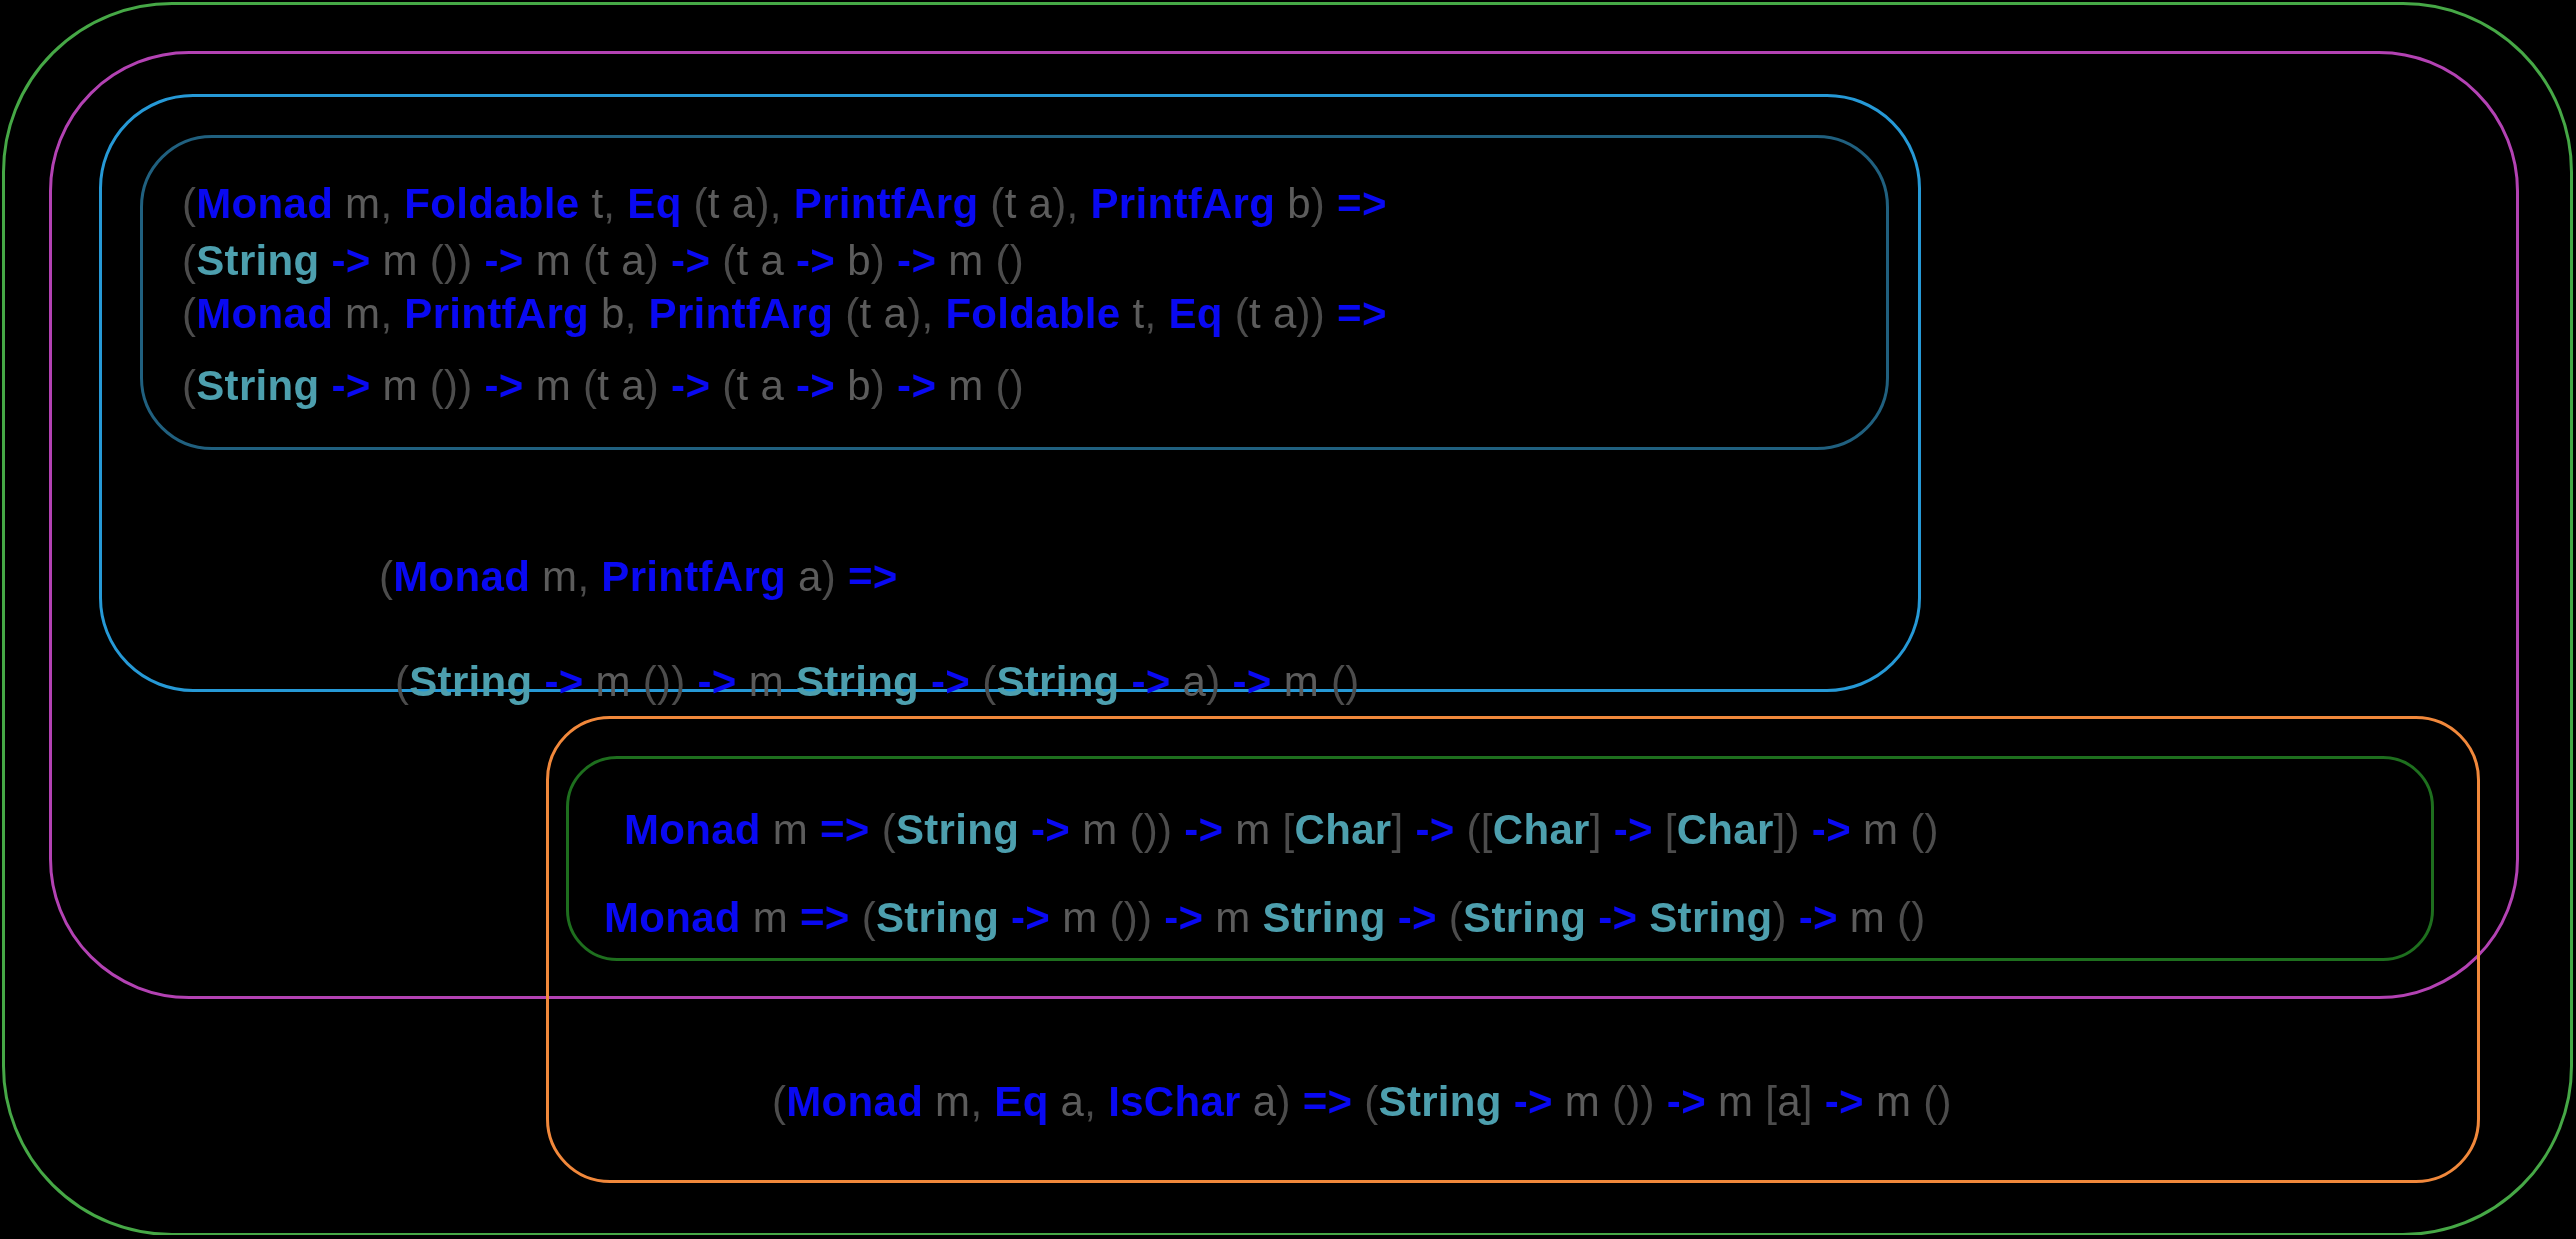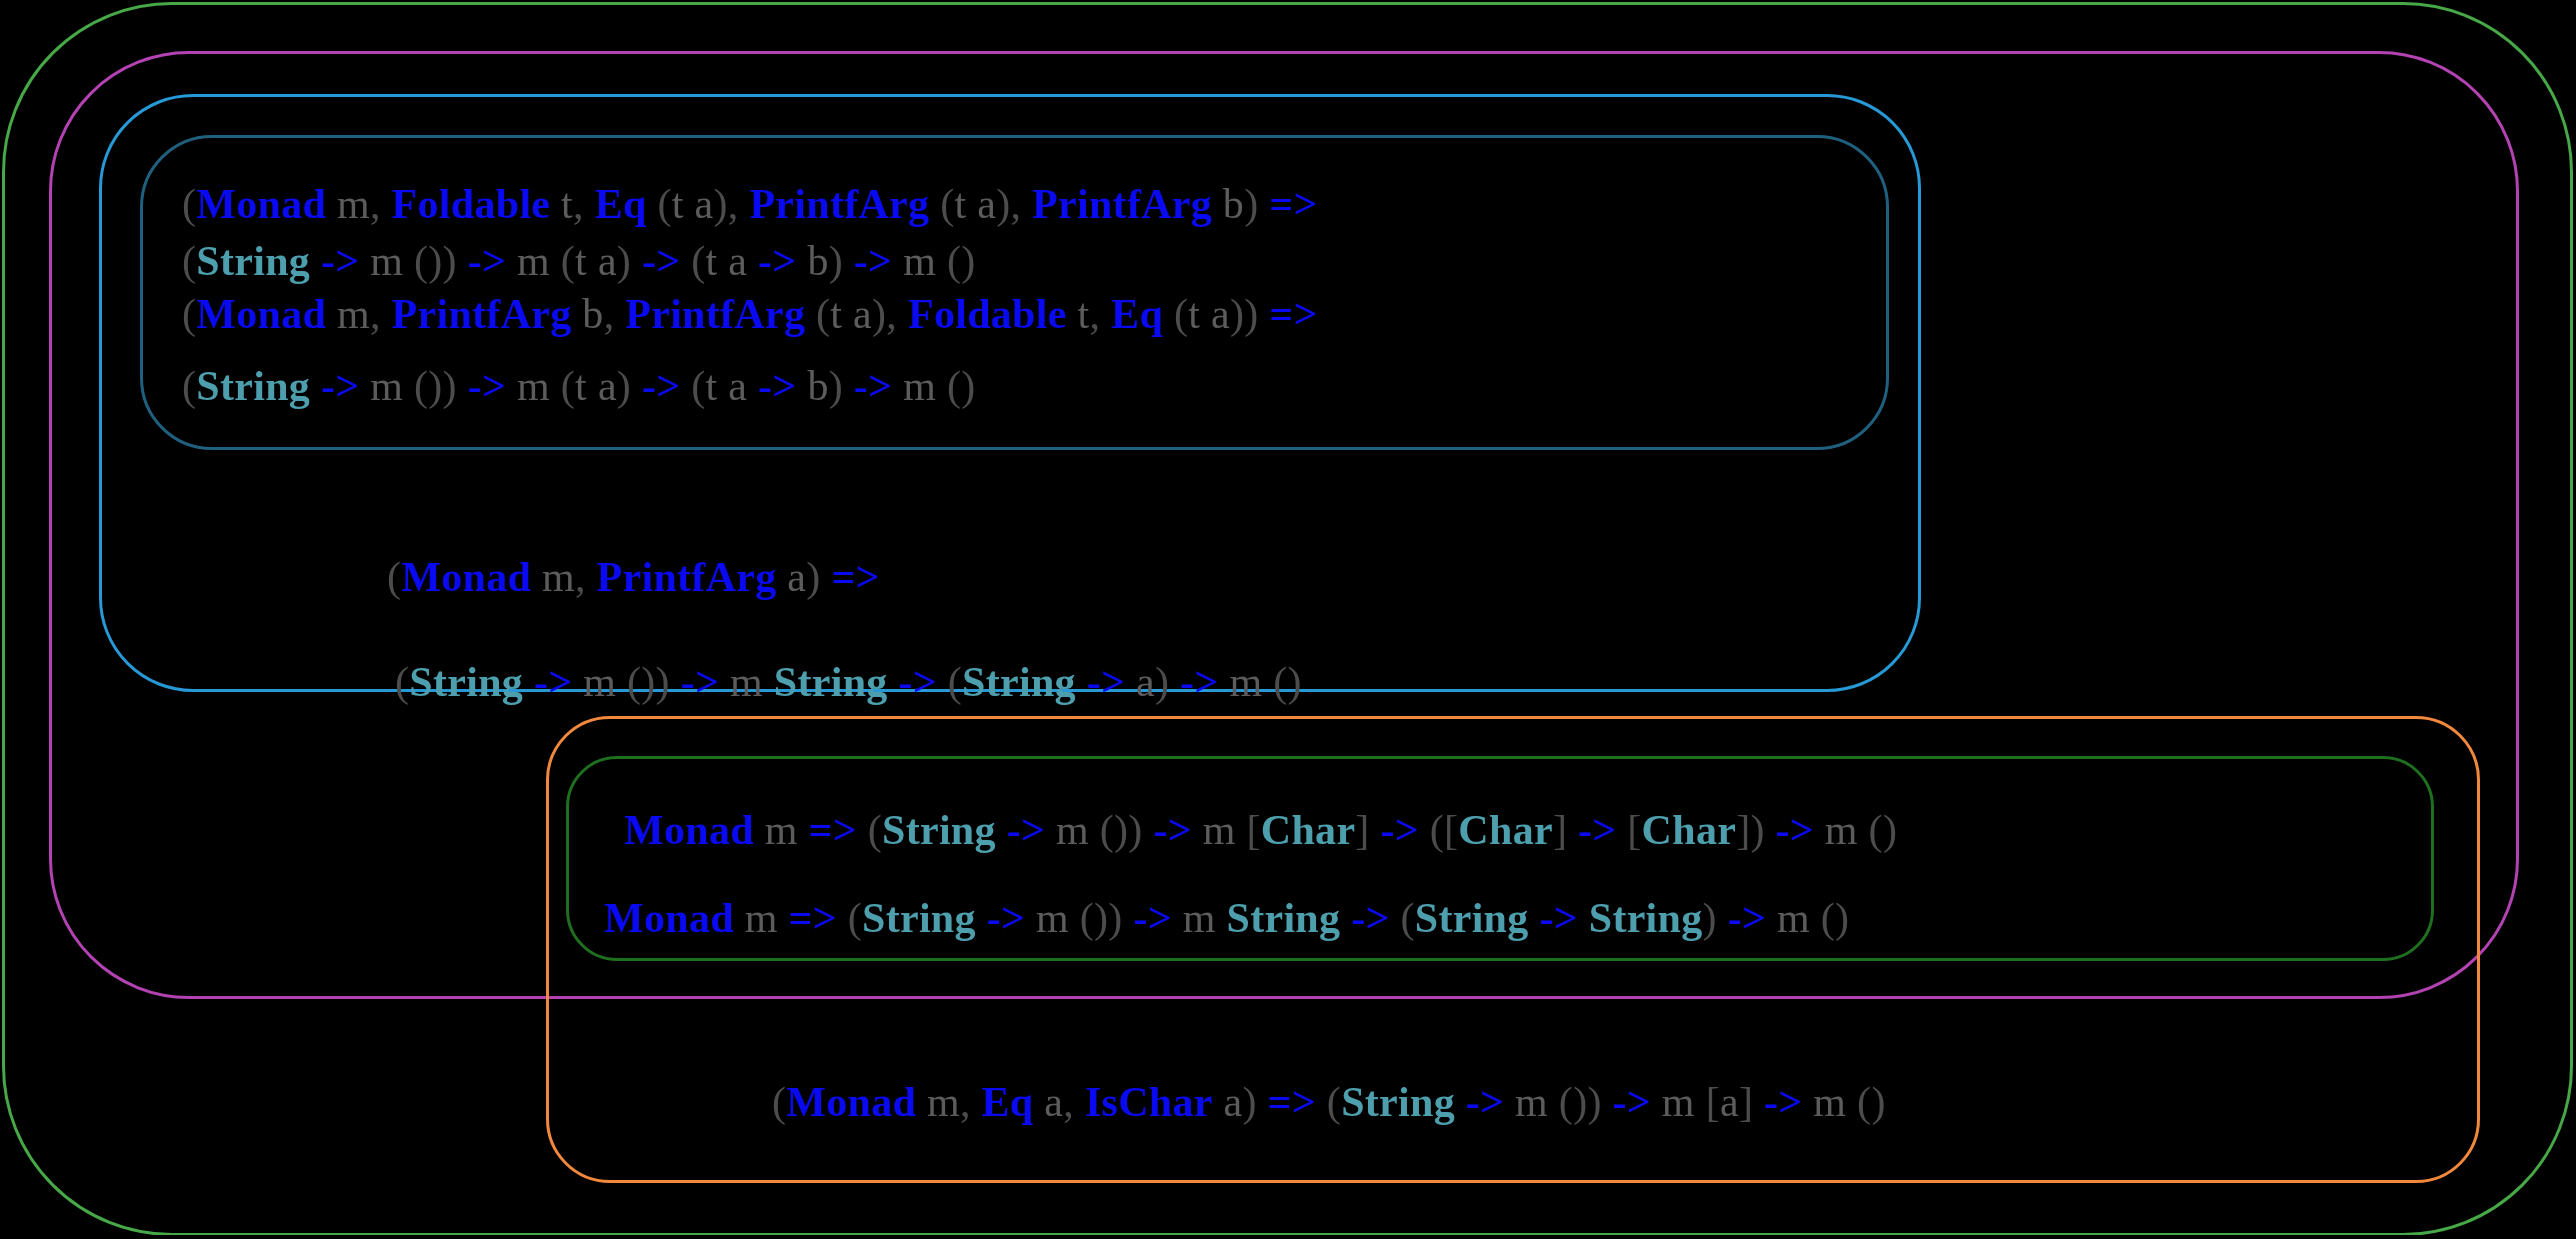--- a/index.html
+++ b/index.html
@@ -1,19 +1,19 @@
 <!DOCTYPE html>
 <html style="--background: #000000; --border_green_outer: #46a846; --border_magenta: #b342b3; --border_blue: #2699d6; --border_navy: #20607f; --border_orange: #f1883b; --border_green_inner: #1e6f1e; --token_class: #0909f2; --token_type: #4d9fae; --token_var: #5c5c5c; --token_punct: #4c4c4c;font-size:13.6px"><head>
 <meta charset="utf-8">
 <style>
   html,body{margin:0;padding:0;background:#000;}
   .canvas{
     position:relative;width:2576px;height:1235px;overflow:hidden;
     background:var(--background,#000);
-    font-family:Liberation Serif, serif;
+    font-family:Liberation Sans, sans-serif;
   }
   .gbox{position:absolute;box-sizing:border-box;border:3.4px solid #fff;background:transparent;}
   #box-outer     {left:1.7px;  top:1.7px;  width:2571px;height:1234px;border-radius:170px;border-color:var(--border_green_outer);}
   #box-magenta   {left:49px; top:51px; width:2470px;height:948px;border-radius:140px;border-color:var(--border_magenta);}
   #box-blue      {left:99px;top:94px;width:1822px;height:598px; border-radius:94px;border-color:var(--border_blue);}
   #box-navy      {left:140px;top:135px;width:1749px;height:315px; border-radius:72px; border-color:var(--border_navy);}
   #box-orange    {left:546px;top:716px;width:1934px;height:467px; border-radius:64px; border-color:var(--border_orange);}
   #box-innergreen{left:566px;top:756px;width:1868px;height:205px; border-radius:51px; border-color:var(--border_green_inner);}
 
   .codeline{
@@ -21,21 +21,21 @@
     font-size:42px;letter-spacing:0.3px;line-height:56px;height:56px;
   }
   .tok-kw {color:var(--token_class);font-weight:bold;}
   .tok-ty {color:var(--token_type); font-weight:bold;}
   .tok-var{color:var(--token_var);}
   .tok-pun{color:var(--token_punct);}
 
   
   #line-a1{left:182px;top:176px;} #line-a2{left:182px;top:233px;}
   #line-a3{left:182px;top:286px;} #line-a4{left:182px;top:358px;}
-  #line-b1{left:387px;top:549px;text-align:center;} #line-b2{left:395px;top:606px;margin-top:48px;}
+  #line-b1{left:379px;top:549px;text-align:center;} #line-b2{left:395px;top:606px;margin-top:48px;}
   #line-c1{left:624px;top:802px;} #line-c2{left:604px;top:866px;margin-top:24px;}
   #line-d1{left:772px;top:1074px;}
 </style>
 </head>
 <body>
 
 <div class="canvas">
 
   <div class="gbox" id="box-outer"></div>
   <div class="gbox" id="box-magenta"></div>

